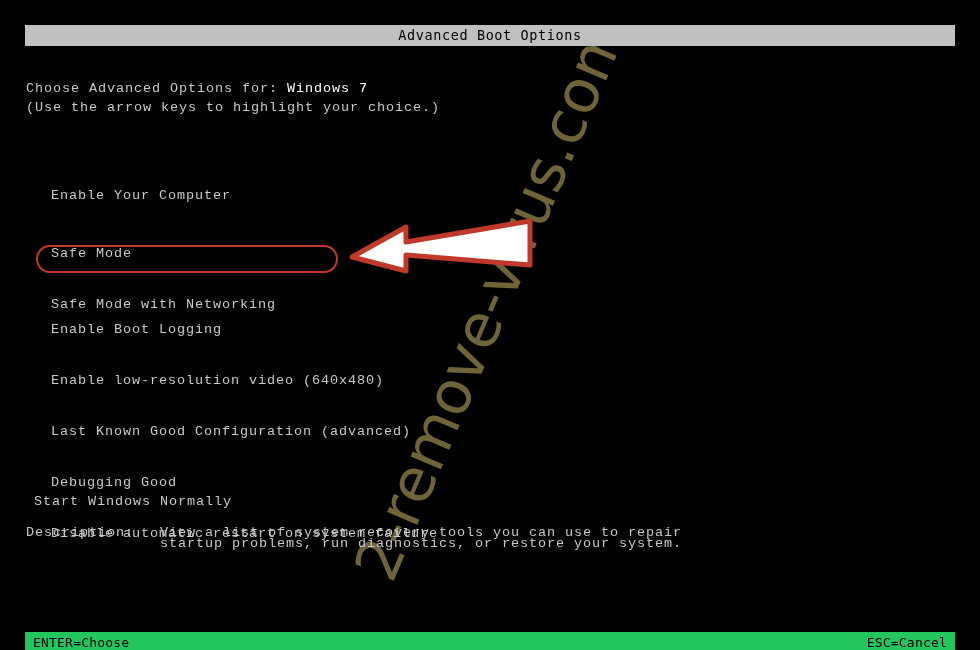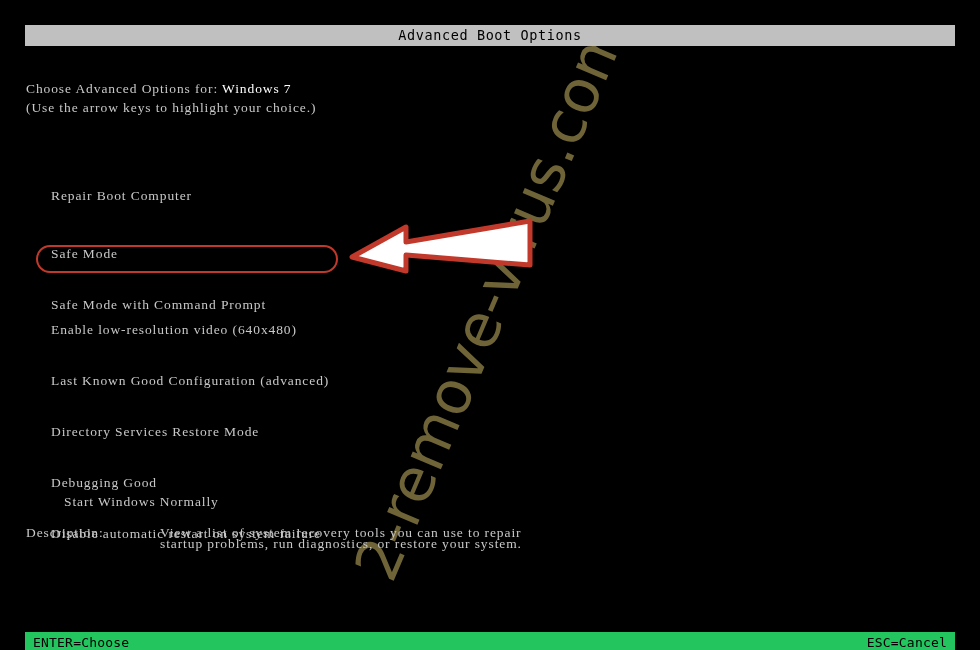--- a/index.html
+++ b/index.html
@@ -63,39 +63,39 @@
 
   
   .console-text {
     position: absolute;
     color: #c8c8c8;
     font-size: 13.5px;
     letter-spacing: 0.9px;
     white-space: pre;
     line-height: 16px;
     z-index: 8;
-    font-family: Liberation Serif, serif;
+    font-family: Liberation Mono, monospace;
   }
   .bright {
     color: #ffffff;
   }
 
   #prompt-line-1 { left: 26px; top: 81px; }
   #prompt-line-2 { left: 26px; top: 100px; text-align: right; }
 
   
   #menu-group-repair { left: 51px; top: 156px; }
 
   #menu-group-safe   { left: 51px; top: 214px; }
   #menu-group-safe .menu-row { display: block; height: 19px; }
 
   #menu-group-boot   { left: 51px; top: 290px; }
   #menu-group-boot .menu-row { display: block; height: 19px; }
 
-  #menu-group-start  { left: 64px; top: 462px; }
+  #menu-group-start  { left: 34px; top: 462px; }
 
   
   #highlight-box {
     position: absolute;
     left: 36px;
     top: 245px;
     width: 302px;
     height: 28px;
     border: 2px solid #c0392b;
     border-radius: 14px;
@@ -153,34 +153,34 @@
 
   <div id="title-bar">
     <span class="title-text">Advanced Boot Options</span>
   </div>
 
   <div class="console-text" id="prompt-line-1"><span>Choose Advanced Options for: </span><span class="bright">Windows 7</span></div>
 
   <div class="console-text" id="prompt-line-2">(Use the arrow keys to highlight your choice.)</div>
 
   <div class="console-text" id="menu-group-repair">
-    <div class="menu-row">Repair Boot Computer</div>
+    <div class="menu-row">Enable Your Computer</div>
   </div>
 
   <div class="console-text" id="menu-group-safe">
     <div class="menu-row">Safe Mode</div>
-    <div class="menu-row">Safe Mode with Command Prompt</div>
+    <div class="menu-row">Safe Mode with Networking</div>
   </div>
 
   <div id="highlight-box"></div>
 
   <div class="console-text" id="menu-group-boot">
+    <div class="menu-row">Enable Boot Logging</div>
     <div class="menu-row">Enable low-resolution video (640x480)</div>
     <div class="menu-row">Last Known Good Configuration (advanced)</div>
-    <div class="menu-row">Directory Services Restore Mode</div>
     <div class="menu-row">Debugging Good</div>
     <div class="menu-row">Disable automatic restart on system failure</div>
   </div>
 
   <div class="console-text" id="menu-group-start">
     <div class="menu-row">Start Windows Normally</div>
   </div>
 
   <svg id="arrow-pointer" viewBox="0 0 186 62">
     <polygon points="4,42 58,12 58,27 182,6 182,50 58,40 58,56" fill="#ffffff" stroke="#c0392b" stroke-width="5" stroke-linejoin="round"></polygon>

